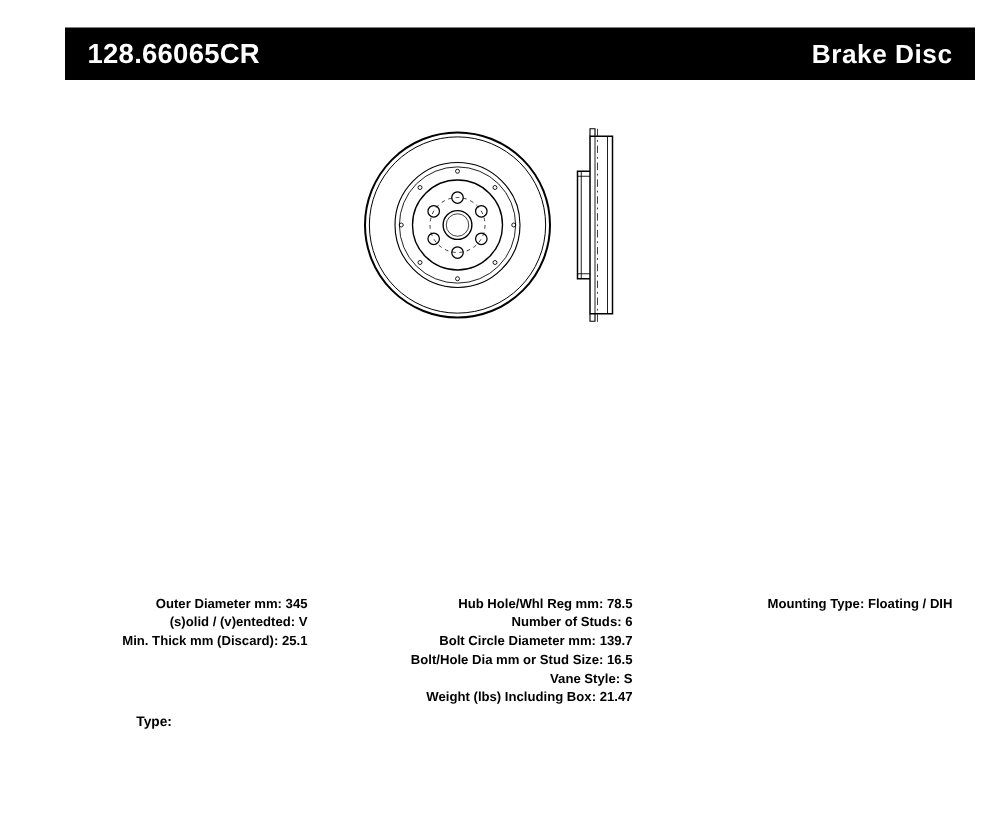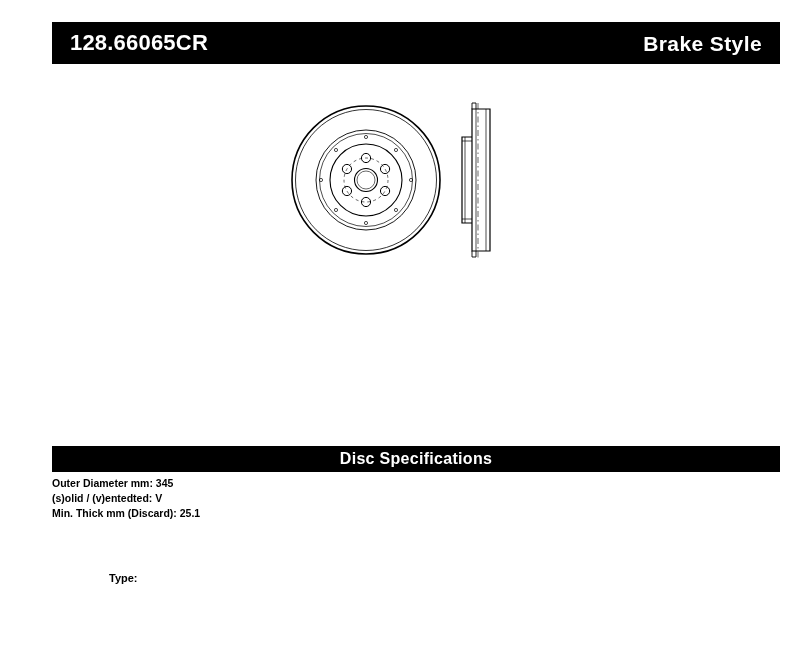--- a/index.html
+++ b/index.html
@@ -90,21 +90,21 @@
     display: flex;
     align-items: flex-start;
   }
   .spec-col {
     font-size: 10.5px;
     font-weight: bold;
     line-height: 15px;
   }
   .spec-col-left {
     width: 200px;
-    text-align: left;
+    text-align: right;
     padding-right: 6px;
     box-sizing: border-box;
   }
   .spec-col-mid {
     width: 260px;
     text-align: right;
     padding-right: 6px;
     box-sizing: border-box;
   }
   .spec-col-right {
@@ -123,21 +123,21 @@
     font-weight: bold;
   }
 </style>
 </head>
 <body>
 
 <div class="page">
 
   <div class="header-bar">
     <div class="part-number">128.66065CR</div>
-    <div class="header-title">Brake Style</div>
+    <div class="header-title">Brake Disc</div>
   </div>
 
   <div class="drawing">
     <svg width="300" height="200" viewBox="0 0 300 200" xmlns="http://www.w3.org/2000/svg">
       <g fill="none" stroke="#000000">
 
         <circle cx="100" cy="85" r="74" stroke-width="1.6"></circle>
         <circle cx="100" cy="85" r="70.5" stroke-width="0.8"></circle>
 
         <circle cx="100" cy="85" r="50" stroke-width="0.9"></circle>
@@ -181,27 +181,35 @@
 
         <path d="M196 46 L206 46" stroke-width="0.7"></path>
         <path d="M196 124 L206 124" stroke-width="0.7"></path>
 
         <path d="M206 14 L206 8 L210 8 L210 14" stroke-width="0.9"></path>
         <path d="M206 156 L206 162 L210 162 L210 156" stroke-width="0.9"></path>
       </g>
     </svg>
   </div>
 
-  <div class="spec-bar">
-    <div class="spec-bar-title">Disc Specifications</div>
-  </div>
 
   <div class="spec-columns">
     <div class="spec-col spec-col-left">
       <div class="spec-line">Outer Diameter mm: 345</div>
       <div class="spec-line">(s)olid / (v)entedted: V</div>
       <div class="spec-line">Min. Thick mm (Discard): 25.1</div>
     </div>
+    <div class="spec-col spec-col-mid">
+      <div class="spec-line">Hub Hole/Whl Reg mm: 78.5</div>
+      <div class="spec-line">Number of Studs: 6</div>
+      <div class="spec-line">Bolt Circle Diameter mm: 139.7</div>
+      <div class="spec-line">Bolt/Hole Dia mm or Stud Size: 16.5</div>
+      <div class="spec-line">Vane Style: S</div>
+      <div class="spec-line">Weight (lbs) Including Box: 21.47</div>
+    </div>
+    <div class="spec-col spec-col-right">
+      <div class="spec-line">Mounting Type: Floating / DIH</div>
+    </div>
   </div>
 
   <div class="note">Type:</div>
 
 </div>
 
 </body></html>

